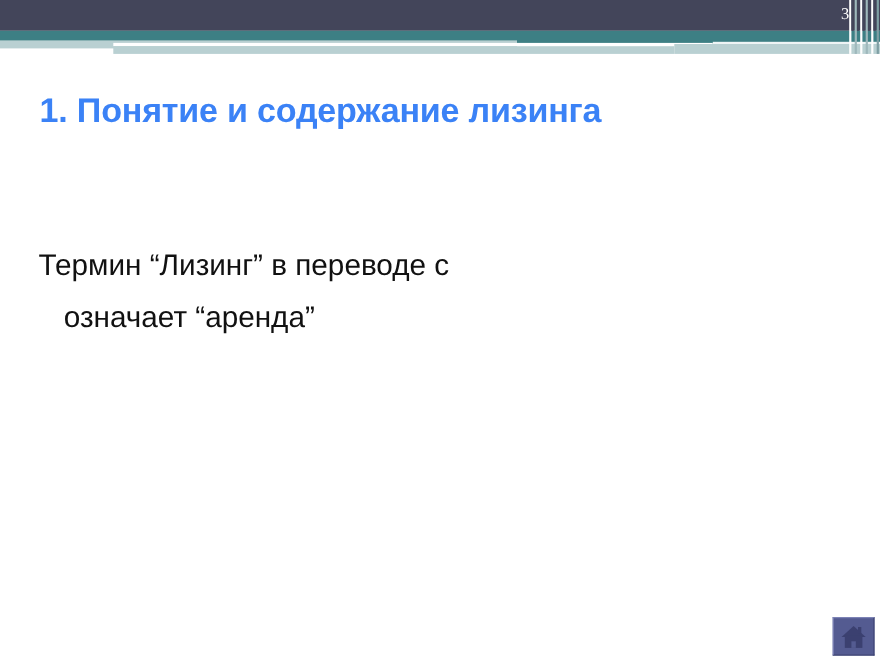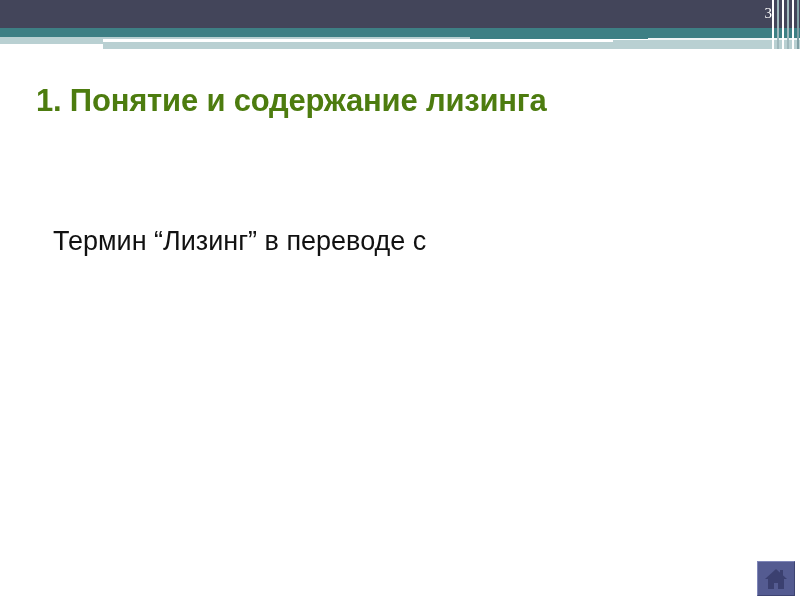--- a/index.html
+++ b/index.html
@@ -131,30 +131,30 @@
   }
 
   
   #slide-title {
     position: absolute;
     left: 36px;
     top: 62px;
     width: 720px;
     font-size: 31px;
     font-weight: bold;
-    color: #4d7c0f;
+    color: #3b82f6;
     line-height: 1.15;
     letter-spacing: -0.2px;
     white-space: nowrap;
   }
 
   
   #body-block {
     position: absolute;
-    left: 53px;
+    left: 35px;
     top: 218px;
     width: 620px;
   }
   .body-line {
     font-size: 27px;
     color: #111111;
     line-height: 47px;
     white-space: nowrap;
   }
   .body-line.indent {
@@ -205,20 +205,21 @@
   <div class="vstripe-dark vsd3"></div>
   <div class="vstripe-dark vsd4"></div>
   <div class="vstripe-dark vsd5"></div>
 
   <div id="page-number">3</div>
 
   <h1 id="slide-title">1. Понятие и содержание лизинга</h1>
 
   <div id="body-block">
     <div class="body-line">Термин “Лизинг” в переводе с</div>
+    <div class="body-line indent">означает “аренда”</div>
   </div>
 
   <div id="home-button">
     <span>
       <svg width="24" height="22" viewBox="0 0 24 22" xmlns="http://www.w3.org/2000/svg">
         <polygon points="12,1 23,11 1,11" fill="#3b4070"></polygon>
         <rect x="4" y="10" width="16" height="11" fill="#3b4070"></rect>
         <rect x="16" y="2" width="3" height="6" fill="#3b4070"></rect>
         <rect x="10" y="15" width="4" height="6" fill="#545b91"></rect>
       </svg>

